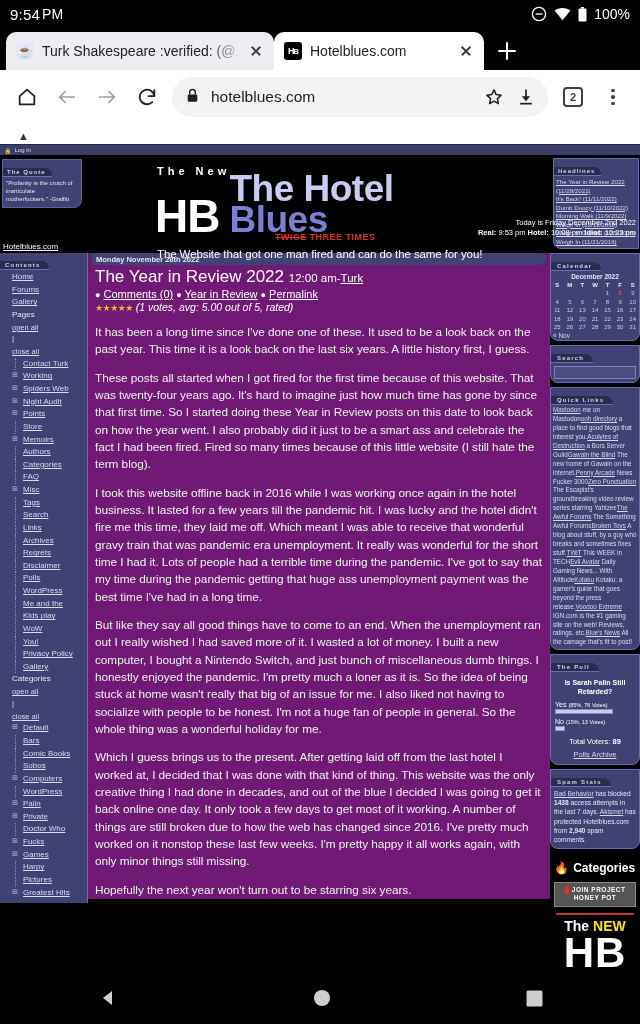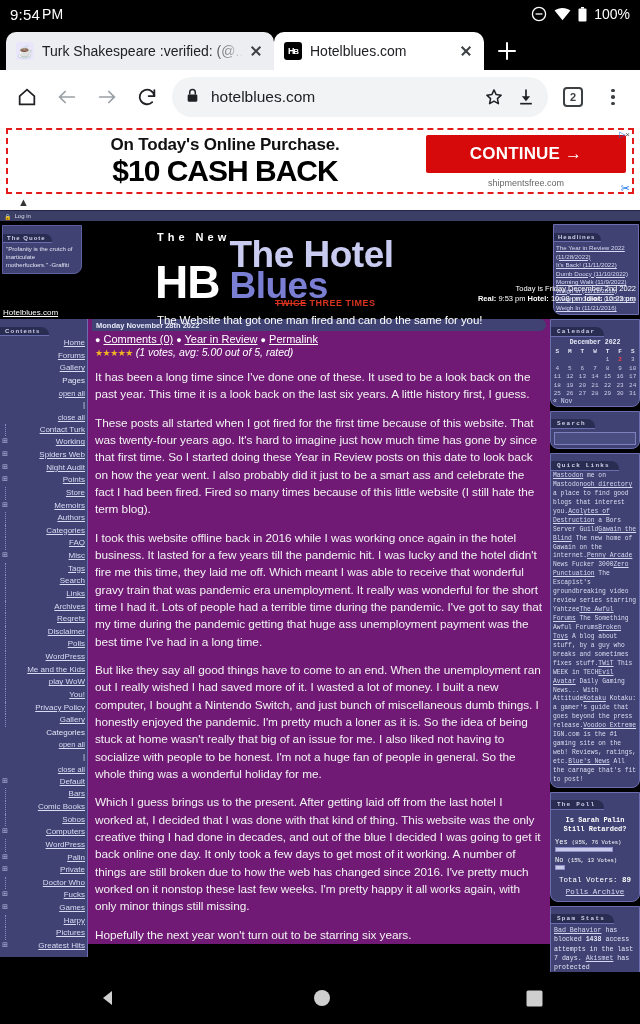--- a/index.html
+++ b/index.html
@@ -191,21 +191,21 @@
 
   .sidebar-l {
     width: 88px; flex: 0 0 88px; background: #3f4272;
     border-right: 1px solid #6a6db0; padding-bottom: 4px;
   }
   .sb-tab {
     background: #2a2d52; color: #cfd0e8; font-size: 6px; font-weight: bold;
     padding: 1px 8px 1px 5px; border-radius: 0 8px 0 0; display: inline-block;
     letter-spacing: 1.2px; border-bottom: 1px solid #6a6db0;
   }
-  .sb-list { padding: 0 2px; text-align: right; }
+  .sb-list { padding: 0 12px; }
   .sb-list a, .sb-list span {
     display: block; font-size: 8px; line-height: 1.58; color: #dadcf4;
   }
   .sb-list a { text-decoration: underline; }
   .sb-list .plain { text-decoration: none; color: #e6e7f7; }
   .sb-openall { font-size: 7.5px; line-height: 1.5; }
   .sb-openall a { display: inline; font-size: 7.5px; }
   .sb-openall .sep { color: #dadcf4; }
   .sb-ind { padding-left: 11px; position: relative; }
   .sb-ind::before {
@@ -239,21 +239,20 @@
   .post-body { padding: 0 4px 0 3px; }
   .post-body p {
     font-size: 11.8px; color: #f2f2f2; line-height: 1.47; margin-top: 11px;
     letter-spacing: -.05px;
   }
 
   .sidebar-r { width: 90px; flex: 0 0 90px; background: #000; padding-bottom: 4px; }
   .rbox {
     background: #3f4272; border: 1px solid #6a6db0; margin-bottom: 4px;
     border-radius: 0 0 8px 8px;
-    font-family: Liberation Mono, monospace;
   }
   .rbox-tab {
     background: #2a2d52; color: #cfd0e8; font-size: 6px; font-weight: bold;
     padding: 1px 9px 1px 6px; border-radius: 0 8px 0 0; display: inline-block;
     letter-spacing: 1.2px; border-bottom: 1px solid #6a6db0;
   }
   .cal-title { text-align: center; font-size: 6.5px; font-weight: bold; color: #e8e9f8; padding: 1px 0; }
   table.cal { width: 100%; border-collapse: collapse; }
   table.cal th, table.cal td {
     font-size: 6px; color: #c9cbe8; text-align: center; padding: 0.5px 0;
@@ -402,32 +401,20 @@
   <div class="nav-btn">
     <span class="menu-dots">
         <i></i>
         <i></i>
         <i></i>
       </span>
   </div>
 </div>
 
 <div class="ad-zone">
-  <div class="ad-box">
-    <div class="ad-left">
-      <div class="ad-line1">On Today's Online Purchase.</div>
-      <div class="ad-line2">$10 CASH BACK</div>
-    </div>
-    <div class="ad-right">
-      <div class="ad-cta">CONTINUE →</div>
-      <div class="ad-dom">shipmentsfree.com</div>
-    </div>
-    <div class="ad-mark"><span>▷</span><span class="x">×</span></div>
-    <div class="ad-close-ic">✂</div>
-  </div>
   <div class="ad-collapse">
       <span class="ad-chev">▲</span>
     </div>
 </div>
 
 <div class="page">
 
   <div class="wp-adminbar">
     <span class="wp-lock">🔒</span>
     <span>Log in</span>
@@ -533,20 +520,24 @@
             <a class="sb-ind">Pictures</a>
             <a class="sb-exp">Greatest Hits</a>
           </div>
       </div>
     </div>
 
     <div class="content-col">
       <div class="post-datebar">
         <span>Monday November 28th 2022</span>
       </div>
+      <h1 class="post-title">
+        <span>The Year in Review 2022</span>
+        <span class="meta"><span>12:00 am</span><span>-</span><a>Turk</a></span>
+      </h1>
       <div class="post-meta">
         <span class="bullet">●</span>
         <a>Comments (0)</a>
         <span class="bullet">●</span>
         <a>Year in Review</a>
         <span class="bullet">●</span>
         <a>Permalink</a>
       </div>
       <div class="post-rating">
         <span class="stars">★★★★★</span>

